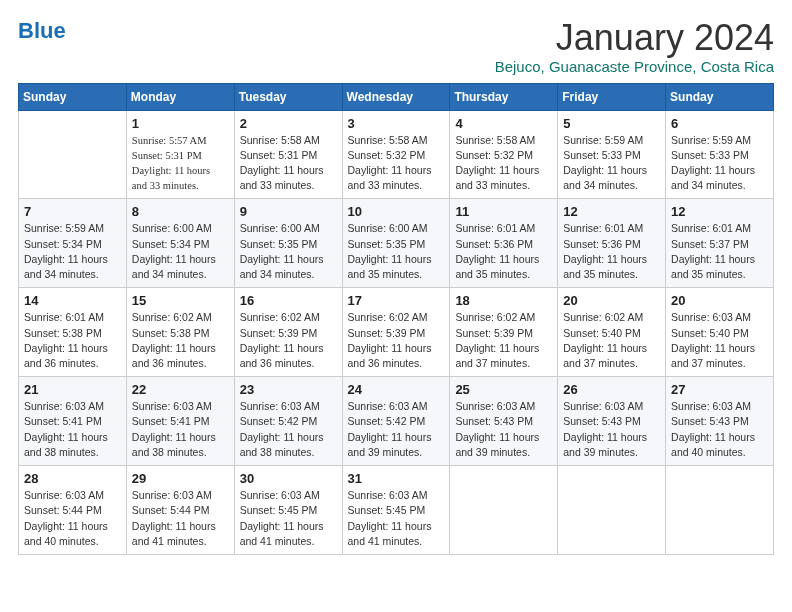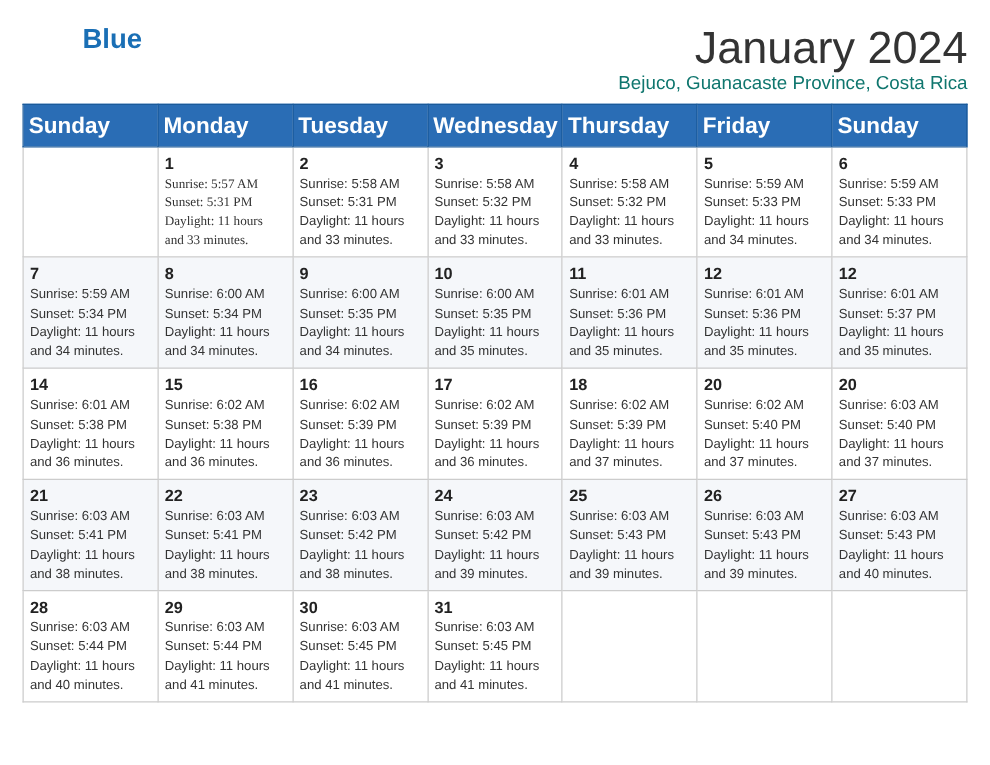--- a/index.html
+++ b/index.html
@@ -28,21 +28,21 @@
     }
     .logo-text {
       display: flex;
       align-items: center;
       font-size: 22px;
       font-weight: bold;
       color: #222;
       line-height: 1;
     }
     .logo-general { color: #222; }
-    .logo-blue { color: #1a6fb5; margin-left: 48px; }
+    .logo-blue { color: #1a6fb5; }
     .logo-icon {
       width: 32px;
       height: 22px;
       margin-left: 2px;
     }
     .title-area {
       text-align: right;
     }
     .month-title {
       font-size: 36px;
@@ -55,21 +55,21 @@
       color: #0f766e;
     }
     table {
       width: 100%;
       border-collapse: collapse;
       table-layout: fixed;
     }
     thead tr th {
       background: #2a6db5;
       color: #fff;
-      font-size: 18px;
+      font-size: 12px;
       font-weight: bold;
       padding: 6px 4px;
       text-align: left;
       border: 1px solid #1a5a9a;
     }
     tbody tr td {
       border: 1px solid #ccc;
       vertical-align: top;
       padding: 5px 4px 5px 5px;
       font-size: 11px;

